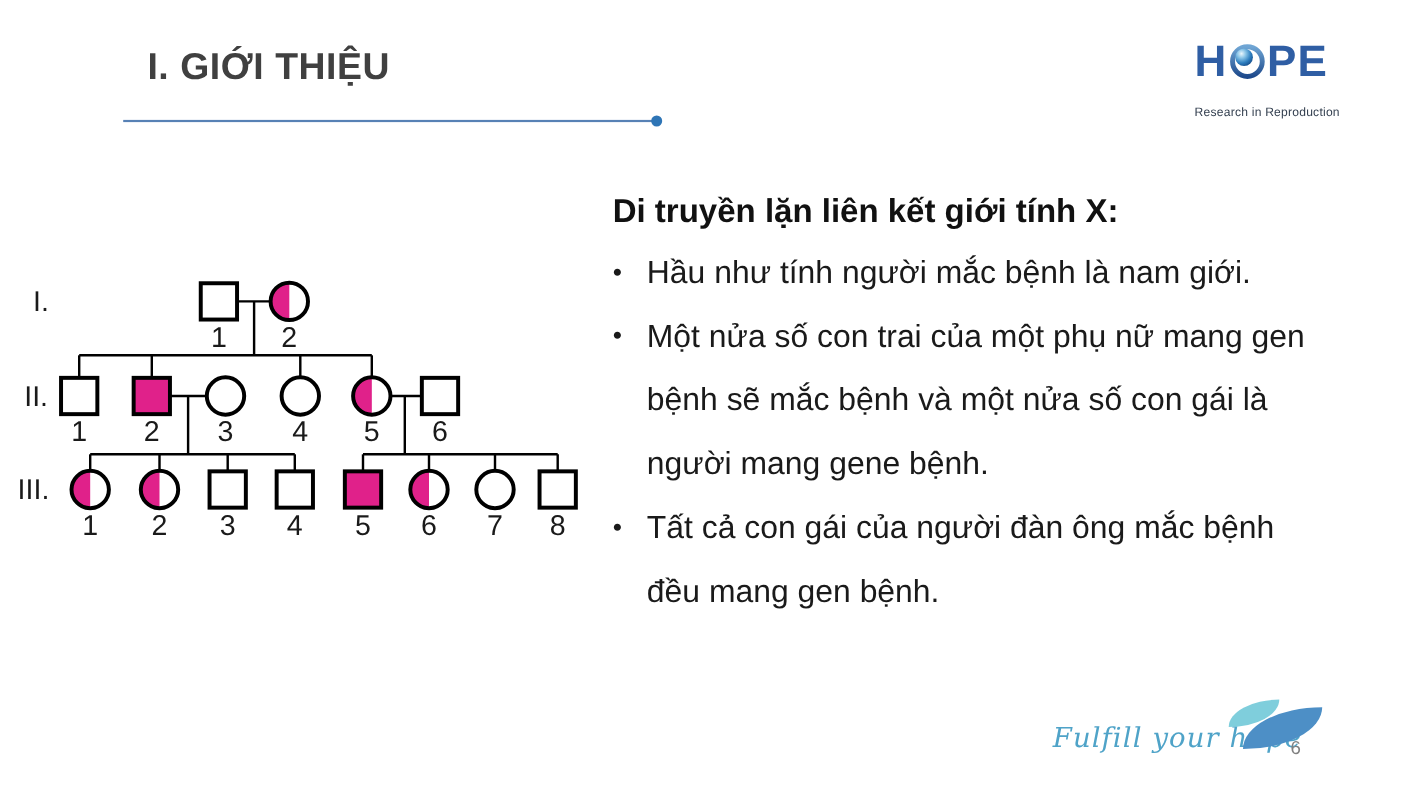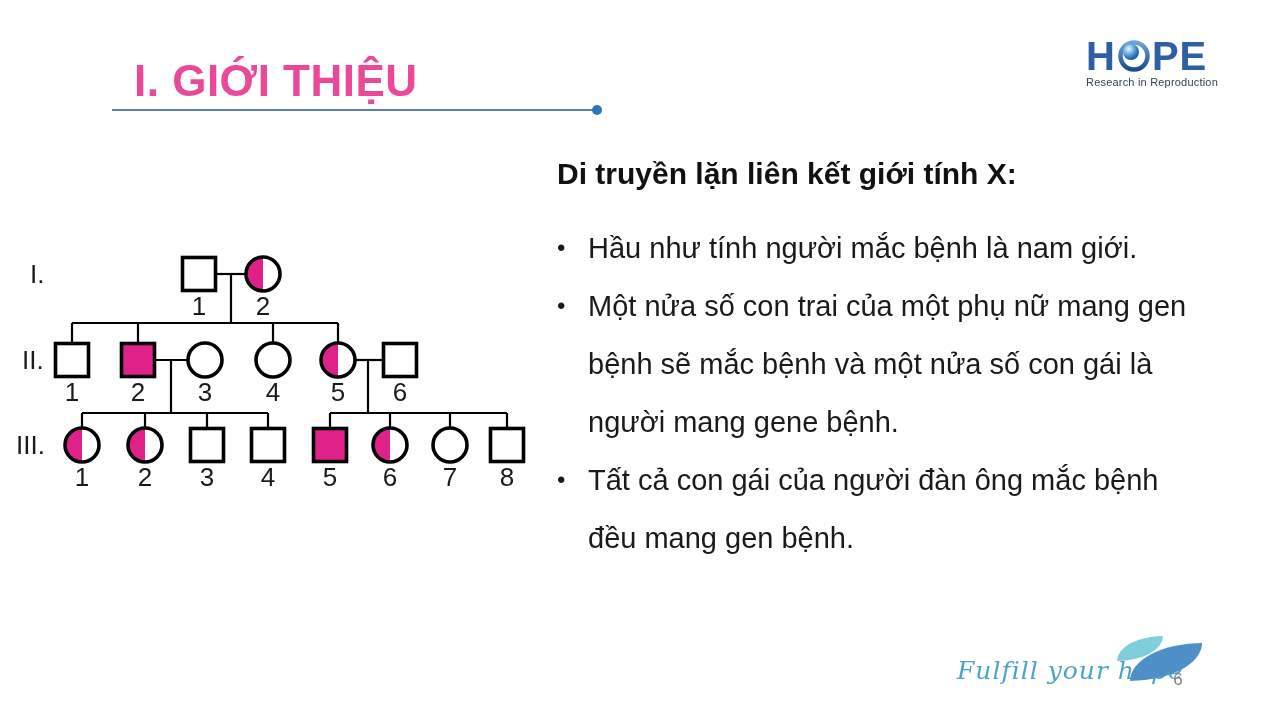--- a/index.html
+++ b/index.html
@@ -4,38 +4,38 @@
 <style>
   html,body{margin:0;padding:0;}
   body{
     width:1280px;height:720px;background:#ffffff;overflow:hidden;position:relative;
     font-family:"Liberation Sans",sans-serif;color:#1a1a1a;
   }
   .abs{position:absolute;}
 
   
   .slide-title{
-    left:134px;top:56px;font-size:44px;font-weight:bold;color:#ec4899;letter-spacing:0.5px;
+    left:134px;top:42px;font-size:34px;font-weight:bold;color:#404040;letter-spacing:0.5px;
   }
   .title-underline{left:112px;top:109px;width:483px;height:2px;background:#5781B5;}
   .title-underline-dot{left:592px;top:105px;width:10px;height:10px;border-radius:50%;background:#2E75B6;}
 
   
   .hope-logo{left:1086px;top:36px;width:130px;}
   .hope-row{display:flex;align-items:center;height:40px;}
   .hope-letter{font-size:40px;font-weight:bold;color:#2F5EA4;letter-spacing:1px;line-height:40px;}
   .hope-o{width:34px;height:34px;margin:0 1px;}
-  .hope-tagline{font-size:11px;color:#333F4F;margin-top:0;letter-spacing:0.2px;white-space:nowrap;}
+  .hope-tagline{font-size:11px;color:#333F4F;margin-top:20px;letter-spacing:0.2px;white-space:nowrap;}
 
   
   .pedigree-svg{left:0;top:0;width:545px;height:500px;}
 
   
   .content-heading{
-    left:557px;top:157px;width:700px;font-size:30px;font-weight:bold;color:#111;
+    left:557px;top:176px;width:700px;font-size:30px;font-weight:bold;color:#111;
   }
   .bullet-list{left:557px;top:219px;width:705px;}
   .bullet-item{display:flex;align-items:flex-start;}
   .bullet-marker{width:31px;flex:0 0 31px;font-size:24px;line-height:58px;color:#1a1a1a;}
   .bullet-text{flex:1;font-size:29px;line-height:58px;white-space:pre-line;color:#1a1a1a;}
 
   
   .footer-slogan{
     left:957px;top:656px;font-family:"DejaVu Serif",serif;font-style:italic;
     font-size:25px;color:#4FA3C8;letter-spacing:1px;

